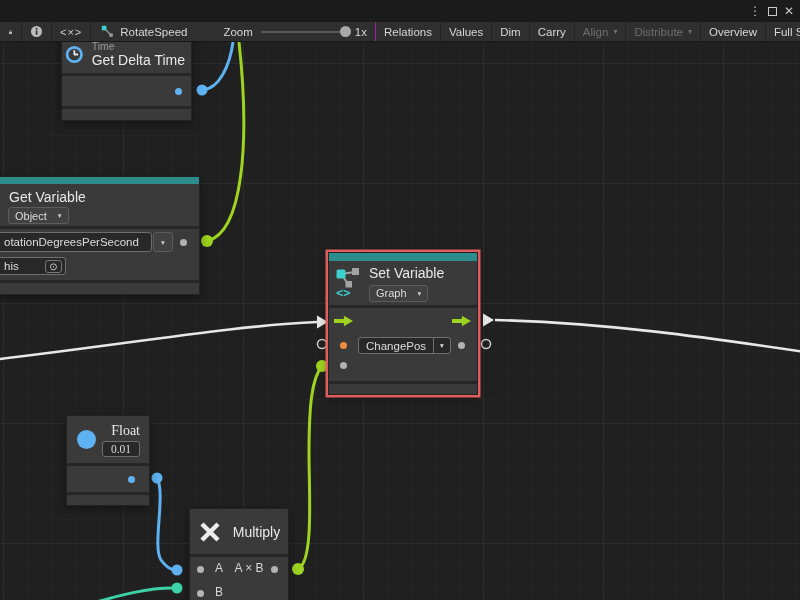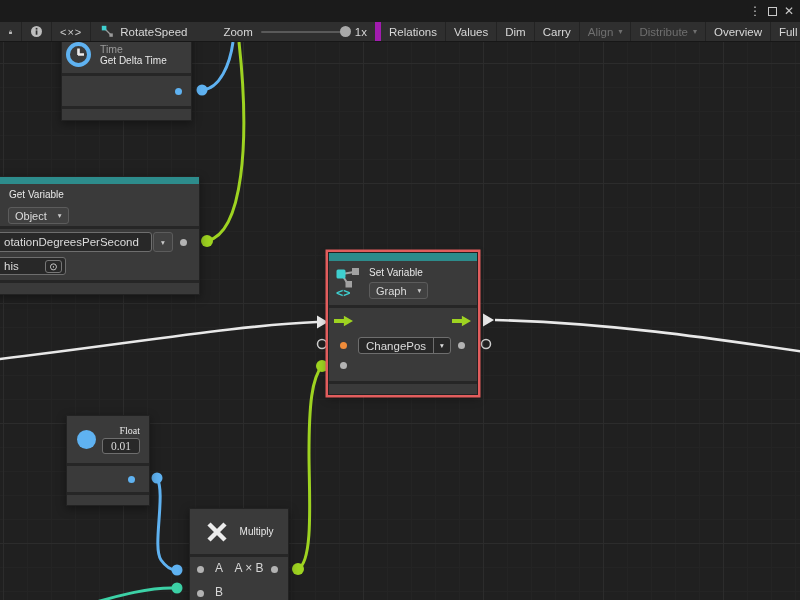--- a/index.html
+++ b/index.html
@@ -44,21 +44,21 @@
   .wires { position:absolute; left:0; top:0; z-index:1; }
 
   
   .node { position:absolute; background:#3a3a3a; border:1px solid #222;
     box-shadow:0 3px 9px rgba(0,0,0,.4); z-index:5; }
   .node.selected { box-shadow:0 0 0 2.5px #e25d5d, 0 3px 9px rgba(0,0,0,.4); }
   .teal-bar { height:7px; background:#2d8c8c; }
   .nd-divider { height:3px; background:#262626; }
   .nd-footer { background:#3a3a3a; }
   .nd-header { display:flex; align-items:center; }
-  .nd-title { color:#e8e8e8; font-size:10px; white-space:nowrap; }
+  .nd-title { color:#e8e8e8; font-size:14px; white-space:nowrap; }
   .nd-surtitle { color:#9a9a9a; font-size:10.5px; white-space:nowrap; }
   .kind-dd { display:inline-flex; align-items:center; gap:11px; height:17px; padding:0 6px;
     background:#414141; border:1px solid #5c5c5c; border-radius:3px; color:#dcdcdc; font-size:11px; }
   .kind-dd .dd-arrow { font-size:7.5px; color:#cacaca; }
   .field { position:absolute; display:flex; align-items:center; background:#282828;
     border:1px solid #6e6e6e; border-radius:3px; color:#dcdcdc; font-size:11.5px;
     white-space:nowrap; overflow:hidden; }
   .port-dot { position:absolute; width:7px; height:7px; border-radius:50%; background:#b3b3b3; }
   .port-dot.orange { background:#f08c3a; }
   .flow-arrow { position:absolute; width:19px; height:12px; background:#9ed321;
@@ -137,21 +137,21 @@
     </svg>
     <span>RotateSpeed</span>
   </div>
   <div class="zoom-wrap">
     <span>Zoom</span>
     <div class="slider">
       <div class="slider-handle"></div>
     </div>
     <span>1x</span>
   </div>
-  <div class="tb-btn" style="border-left:6px solid #a21caf;">
+  <div class="tb-btn" style="border-left:1px solid #a21caf;">
     <span>Relations</span>
     </div>
   <div class="tb-btn">
     <span>Values</span>
     </div>
   <div class="tb-btn">
     <span>Dim</span>
     </div>
   <div class="tb-btn">
     <span>Carry</span>

